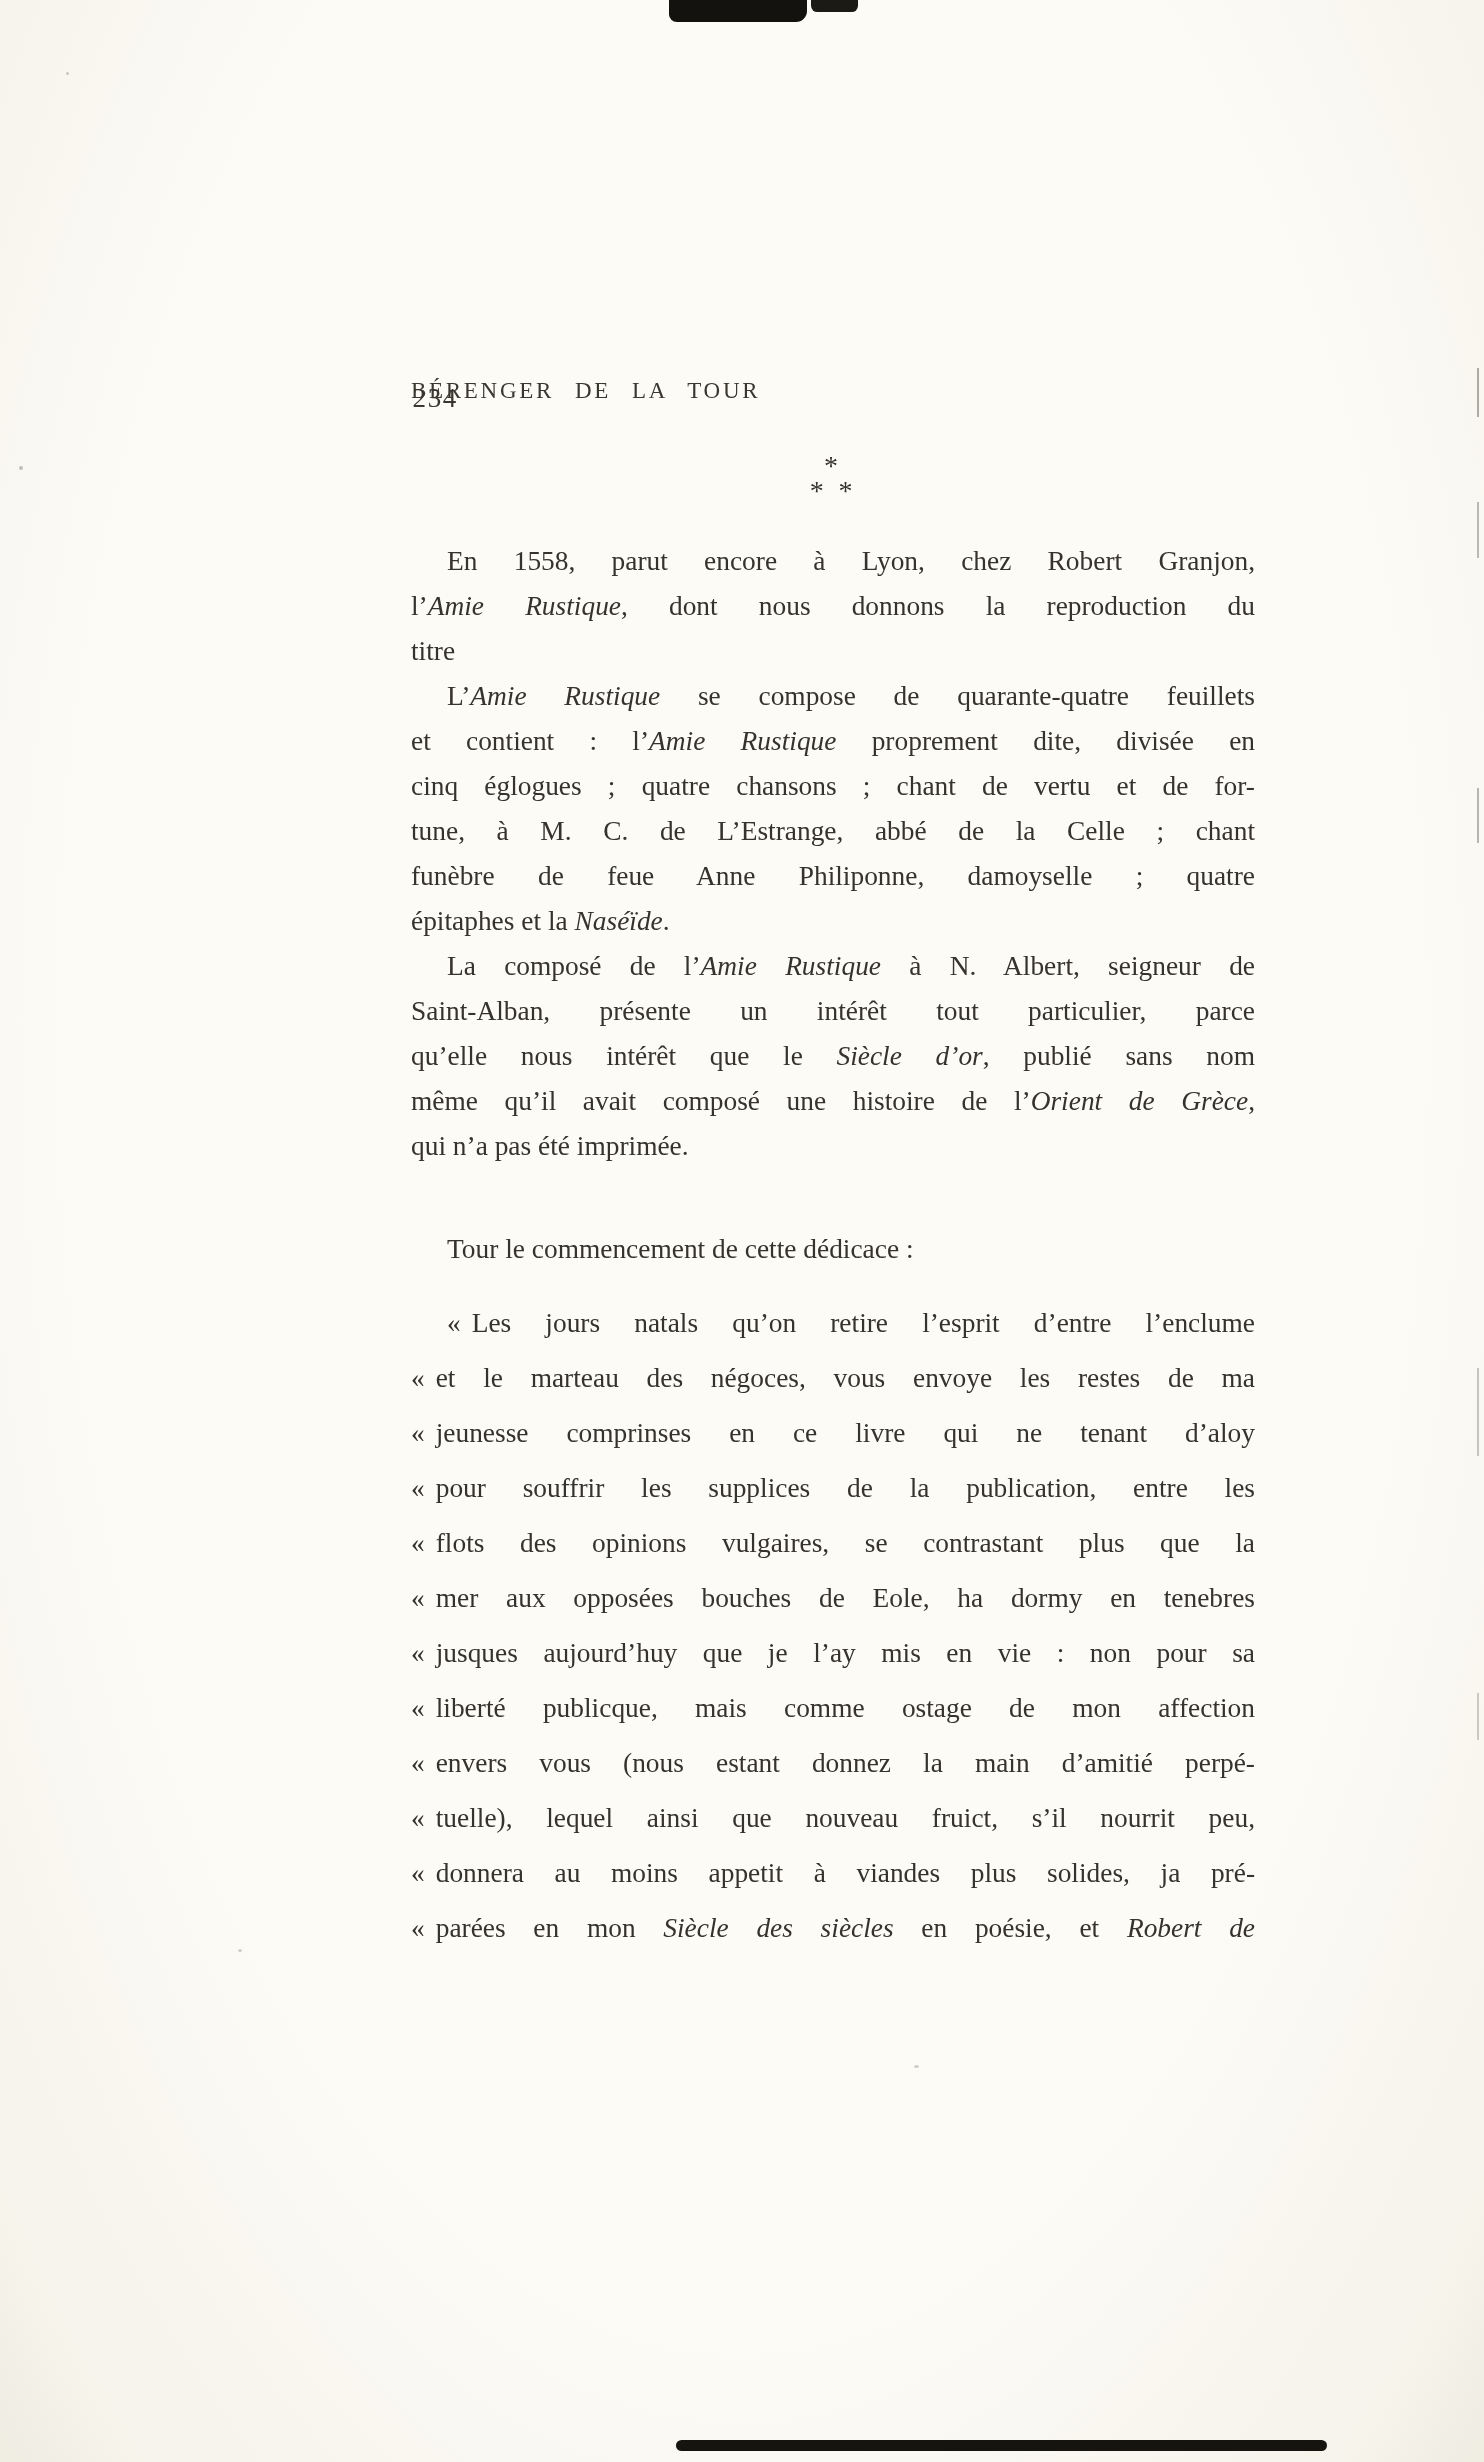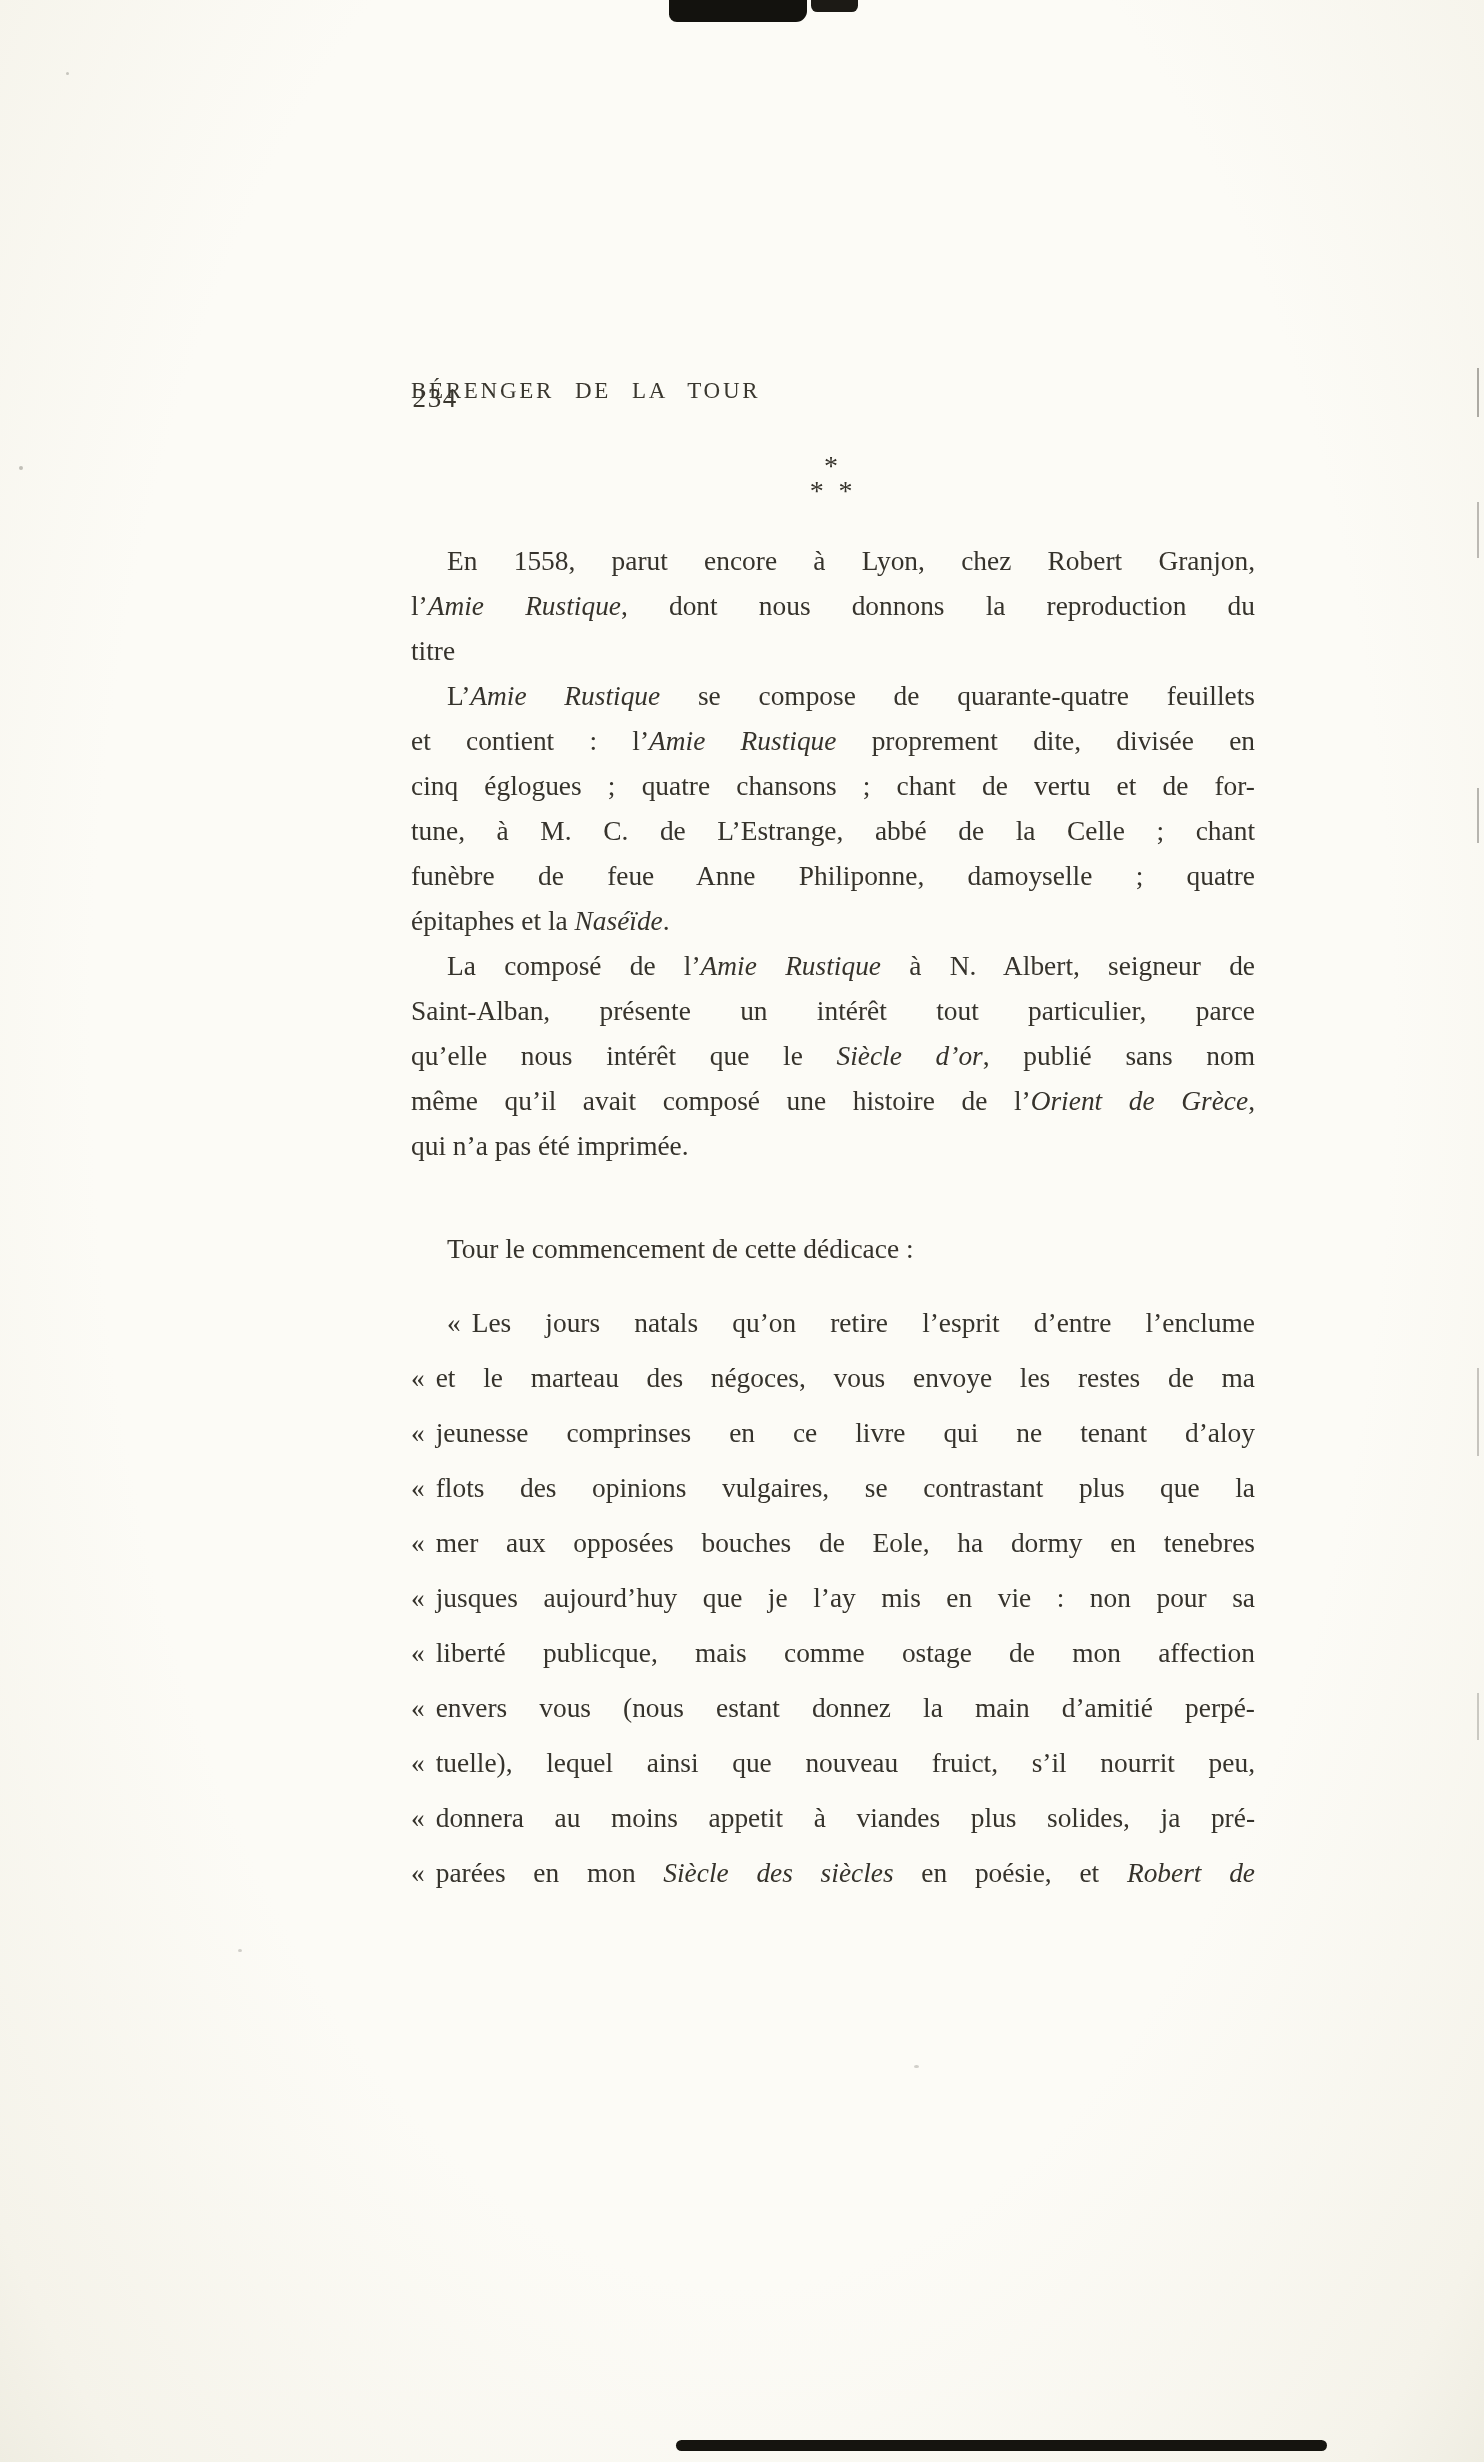--- a/index.html
+++ b/index.html
@@ -95,20 +95,21 @@
           <div class="line last"><span>qui n’a pas été imprimée.</span></div>
         </div>
         <div class="para lead-in">
           <div class="line first last"><span>Tour le commencement de cette dédicace :</span></div>
         </div>
       </div>
     <div id="quote" class="quote">
         <div class="line first"><span class="qmark">«</span><span>Les jours natals qu’on retire l’esprit d’entre l’enclume</span></div>
         <div class="line"><span class="qmark">«</span><span>et le marteau des négoces, vous envoye les restes de ma</span></div>
         <div class="line"><span class="qmark">«</span><span>jeunesse comprinses en ce livre qui ne tenant d’aloy</span></div>
+        <div class="line"><span class="qmark">«</span><span>pour souffrir les supplices de la publication, entre les</span></div>
         <div class="line"><span class="qmark">«</span><span>flots des opinions vulgaires, se contrastant plus que la</span></div>
         <div class="line"><span class="qmark">«</span><span>mer aux opposées bouches de Eole, ha dormy en tenebres</span></div>
         <div class="line"><span class="qmark">«</span><span>jusques aujourd’huy que je l’ay mis en vie : non pour sa</span></div>
         <div class="line"><span class="qmark">«</span><span>liberté publicque, mais comme ostage de mon affection</span></div>
         <div class="line"><span class="qmark">«</span><span>envers vous (nous estant donnez la main d’amitié perpé-</span></div>
         <div class="line"><span class="qmark">«</span><span>tuelle), lequel ainsi que nouveau fruict, s’il nourrit peu,</span></div>
         <div class="line"><span class="qmark">«</span><span>donnera au moins appetit à viandes plus solides, ja pré-</span></div>
         <div class="line last"><span class="qmark">«</span><span>parées en mon </span><span class="it">Siècle des siècles</span><span> en poésie, et </span><span class="it">Robert de</span></div>
       </div>
   </div>

